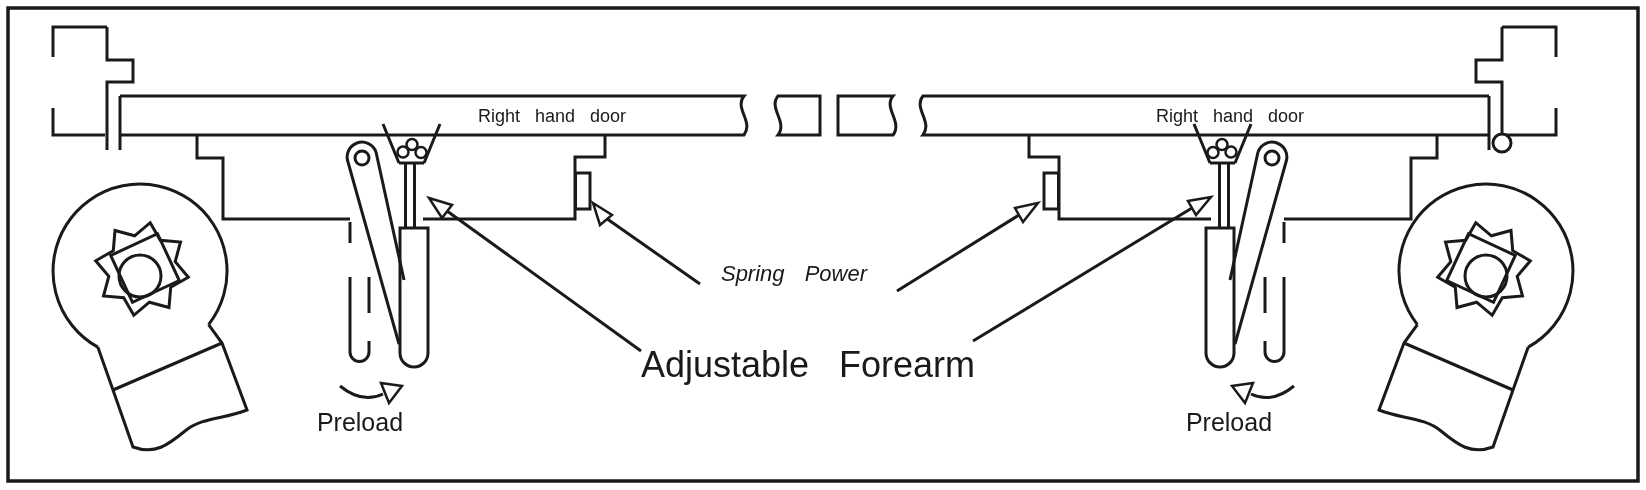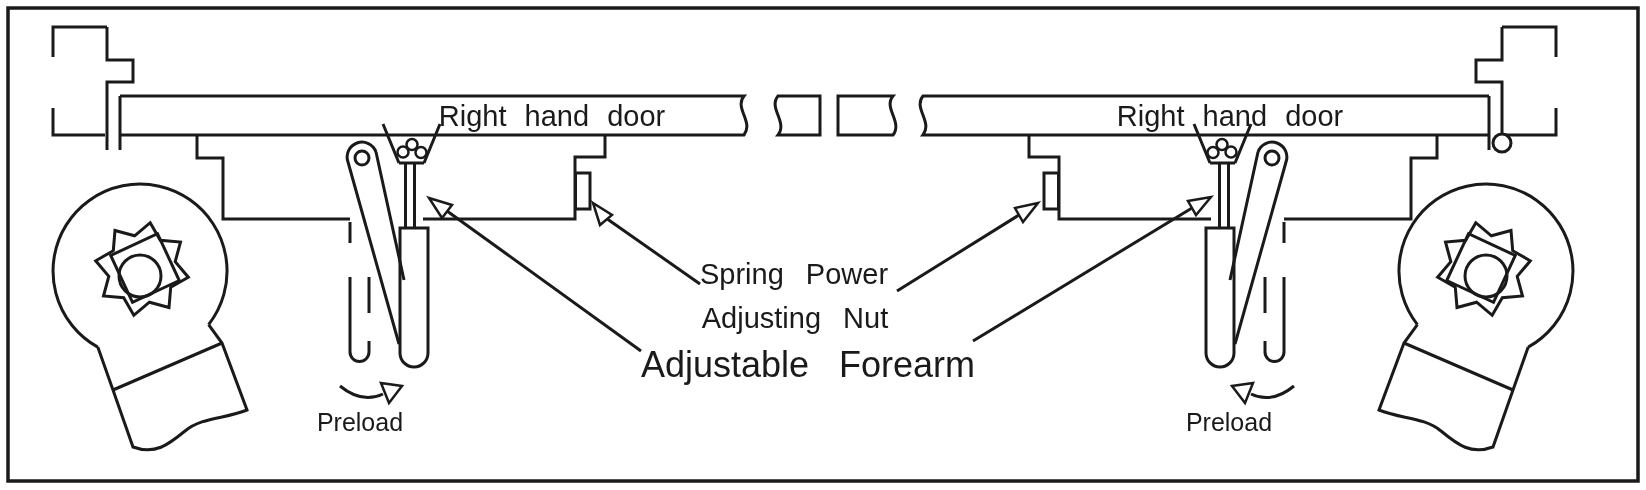--- a/index.html
+++ b/index.html
@@ -1,22 +1,22 @@
 <!DOCTYPE html>
 <html><head>
 <meta charset="utf-8">
 <style>
   html,body{margin:0;padding:0;background:#ffffff;}
   #stage{position:relative;width:1646px;height:490px;background:#ffffff;overflow:hidden;
          font-family:"Liberation Sans", sans-serif;}
   #stage svg{position:absolute;left:0;top:0;}
   .lbl{position:absolute;transform:translate(-50%,-50%);white-space:nowrap;color:#1a1a1a;
        line-height:1;}
-  .door-lbl{font-size:29px;word-spacing:10px;text-align:right;}
-  .mid-lbl{font-size:29px;word-spacing:14px;}
+  .door-lbl{font-size:18px;word-spacing:10px;text-align:right;}
+  .mid-lbl{font-size:22px;word-spacing:14px;font-style:italic;}
   .big-lbl{font-size:36px;word-spacing:20px;text-align:center;}
   .preload-lbl{font-size:25px;}
 </style>
 </head>
 <body>
 
 <div id="stage">
 
   <svg width="1646" height="490" viewBox="0 0 1646 490">
     <defs>
@@ -92,20 +92,19 @@
         <path d="M973,341 L1192,208"></path>
         <path d="M1211,197 L1196,215 L1188,201 Z" fill="#ffffff" stroke-width="2.5"></path>
       </g>
     </g>
   </svg>
 
   <div class="lbl door-lbl" style="left:552px;top:116px;">Right hand door</div>
   <div class="lbl door-lbl" style="left:1230px;top:116px;">Right hand door</div>
 
   <div class="lbl mid-lbl" style="left:794px;top:274px;">Spring Power</div>
-  <div class="lbl mid-lbl" style="left:795px;top:318px;">Adjusting Nut</div>
 
   <div class="lbl big-lbl" style="left:808px;top:365px;">Adjustable Forearm</div>
 
   <div class="lbl preload-lbl" style="left:360px;top:422px;">Preload</div>
   <div class="lbl preload-lbl" style="left:1229px;top:422px;">Preload</div>
 
 </div>
 
 </body></html>

